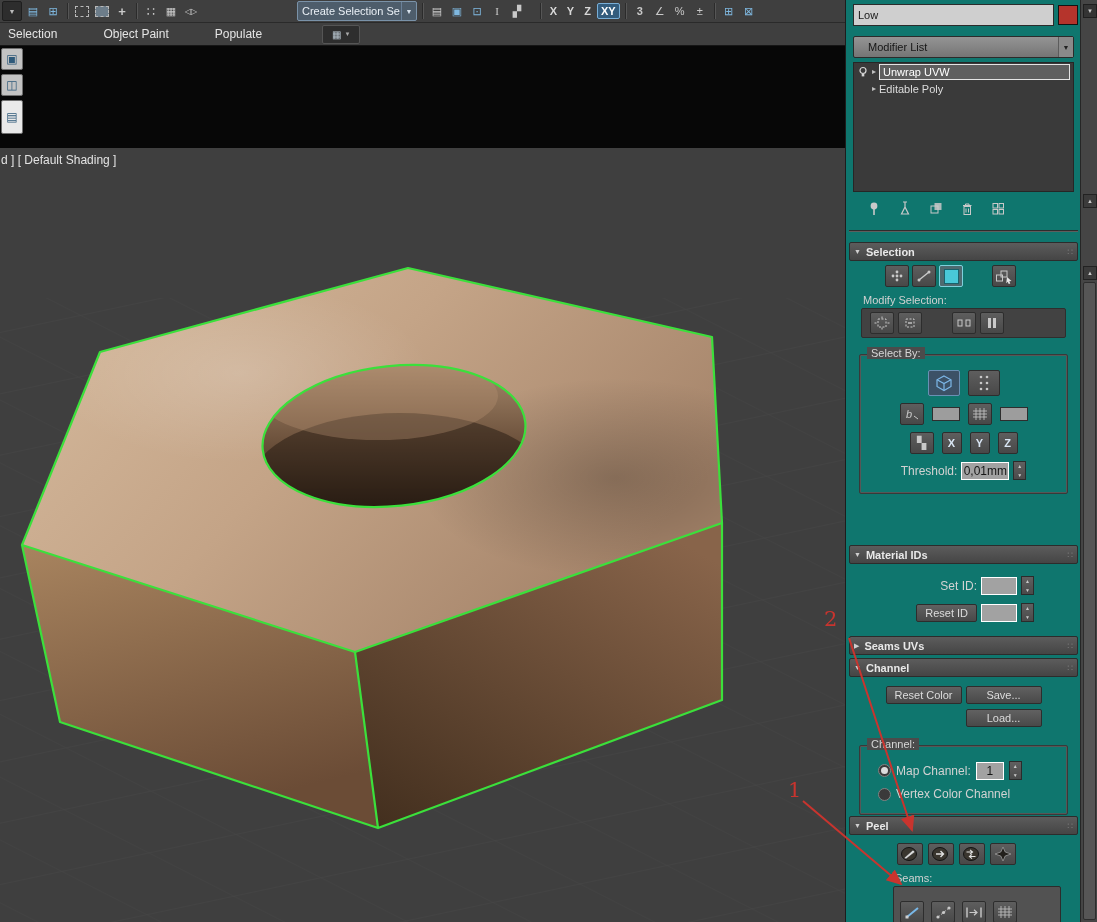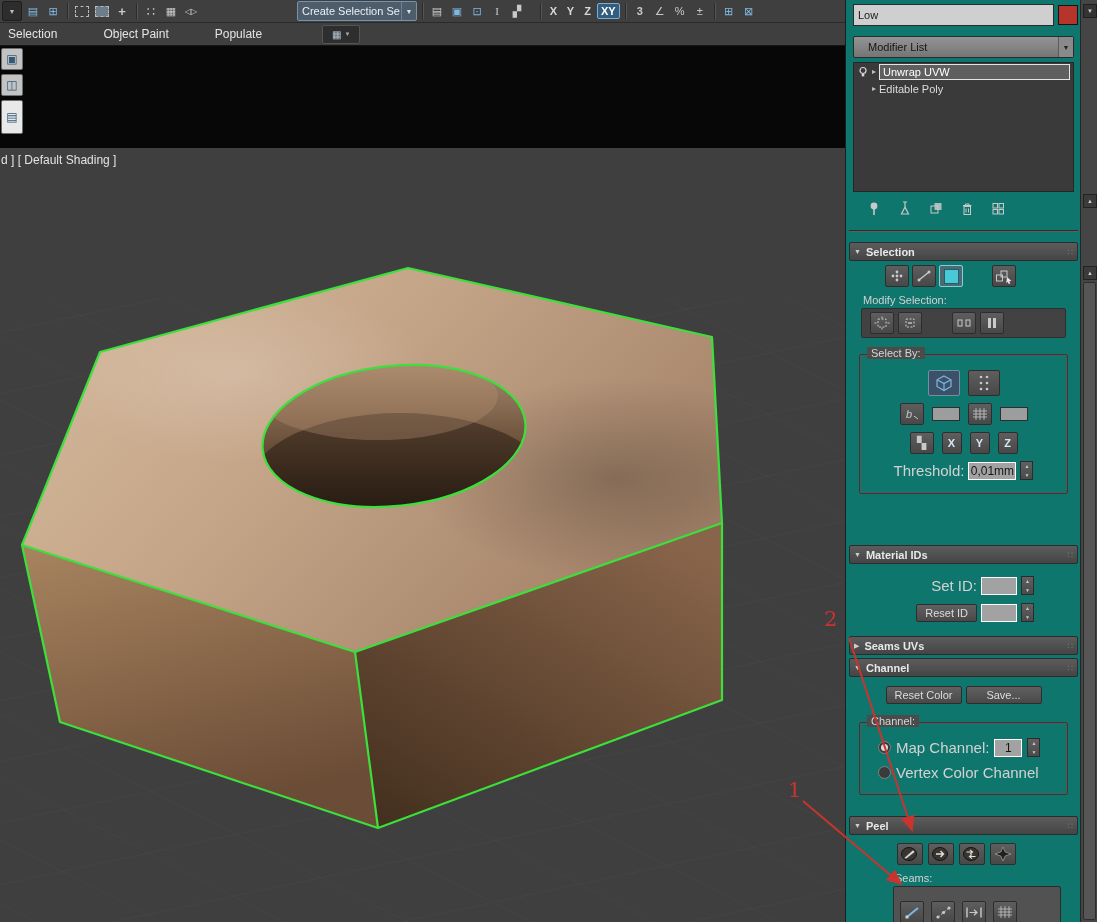--- a/index.html
+++ b/index.html
@@ -83,21 +83,21 @@
         border:1px solid #2d2d2d;border-radius:2px;display:flex;align-items:center;
         justify-content:center;color:#c9c9c9;padding:0 2px;}
   .ibtn.active{background:#4e6a70;border-color:#7fd0dc;}
   .ibtn.big{min-width:32px;height:26px;}
   .ibtn.on{background:#3c5166;border-color:#6a90b4;}
   .ibtn.axis{min-width:20px;font-weight:bold;color:#d9e6f4;font-size:11px;}
   .ibtn.elem{margin-left:26px;}
   .cyansq{width:13px;height:13px;background:#49c8d8;border:1px solid #19626c;}
   .chk{font-size:12px;line-height:10px;}
   .slabel{color:#d2d2d2;font-size:11px;margin:7px 0 2px 12px;}
-  .slabel2{color:#d2d2d2;font-size:15px;}
+  .slabel2{color:#d2d2d2;font-size:12px;}
   .modsel{margin:2px 10px 0;background:#424242;border:1px solid #2e2e2e;border-radius:2px;
         display:flex;align-items:center;gap:4px;padding:3px 8px;}
   .msgap{width:22px;}
   .groupbox{position:relative;margin:16px 8px 0;border:1px solid #393939;border-radius:2px;
         box-shadow:0 0 0 1px #575757 inset;padding:8px 4px 6px;}
   .gblabel{position:absolute;top:-8px;left:7px;background:#4b4b4b;padding:0 4px;font-size:11px;color:#d6d6d6;}
   .gbrow{display:flex;align-items:center;justify-content:center;gap:8px;margin:7px 0;}
   .gbrow.thresh{gap:4px;}
   .minifield{width:26px;height:12px;background:#9d9d9d;border:1px solid #2e2e2e;}
   .field{height:16px;background:#a2a2a2;border:1px solid #ffffff;color:#161616;font-size:12px;
@@ -493,20 +493,24 @@
       <div class="rhead">
         <span class="rarr">▼</span>
         <span class="rtitle">Channel</span>
         <span class="rgrip">∷</span>
       </div>
       <div class="rbody">
         <div class="btnrow">
           <button class="btn w76">Reset Color</button>
           <button class="btn w76">Save...</button>
         </div>
+        <div class="btnrow">
+          <span class="sp w76"></span>
+          <button class="btn w76">Load...</button>
+        </div>
         <div class="groupbox" style="margin-top:18px;">
           <span class="gblabel">Channel:</span>
           <div class="radiorow">
             <span class="radio on"></span>
             <span class="slabel2">Map Channel:</span>
             <span class="field w26">1</span>
             <span class="spinner">
                 <span>▲</span>
                 <span>▼</span>
               </span>

